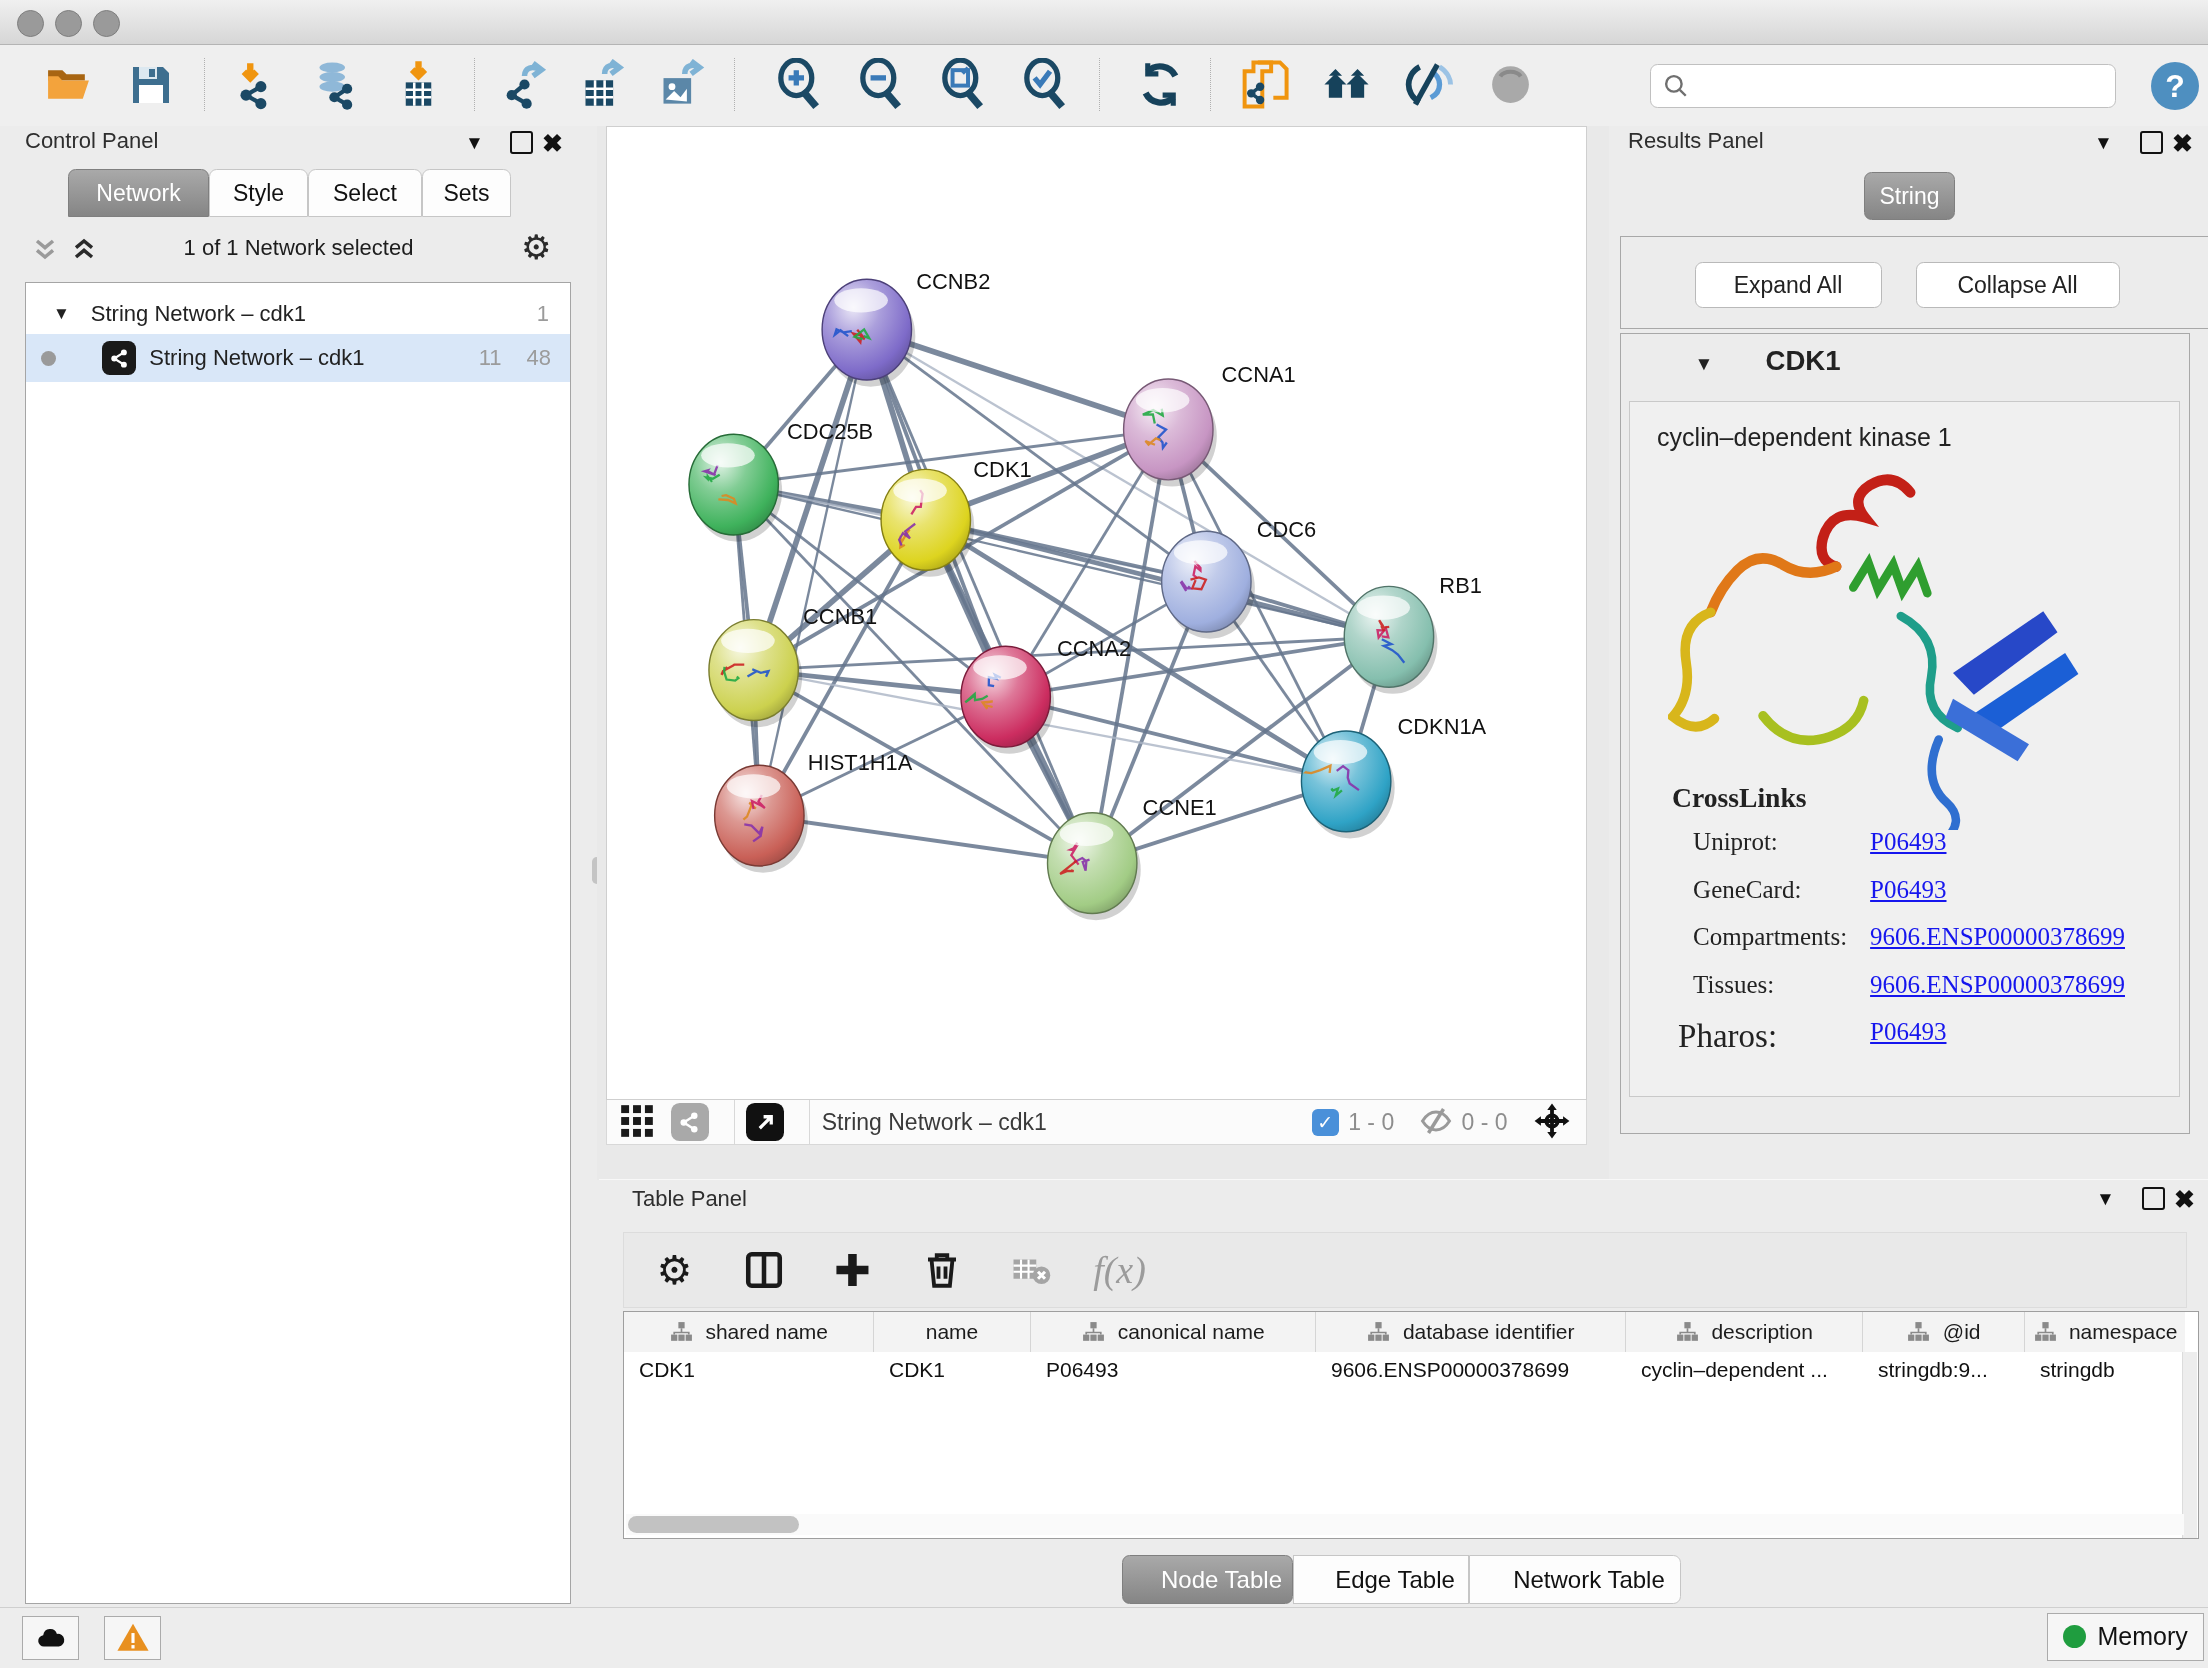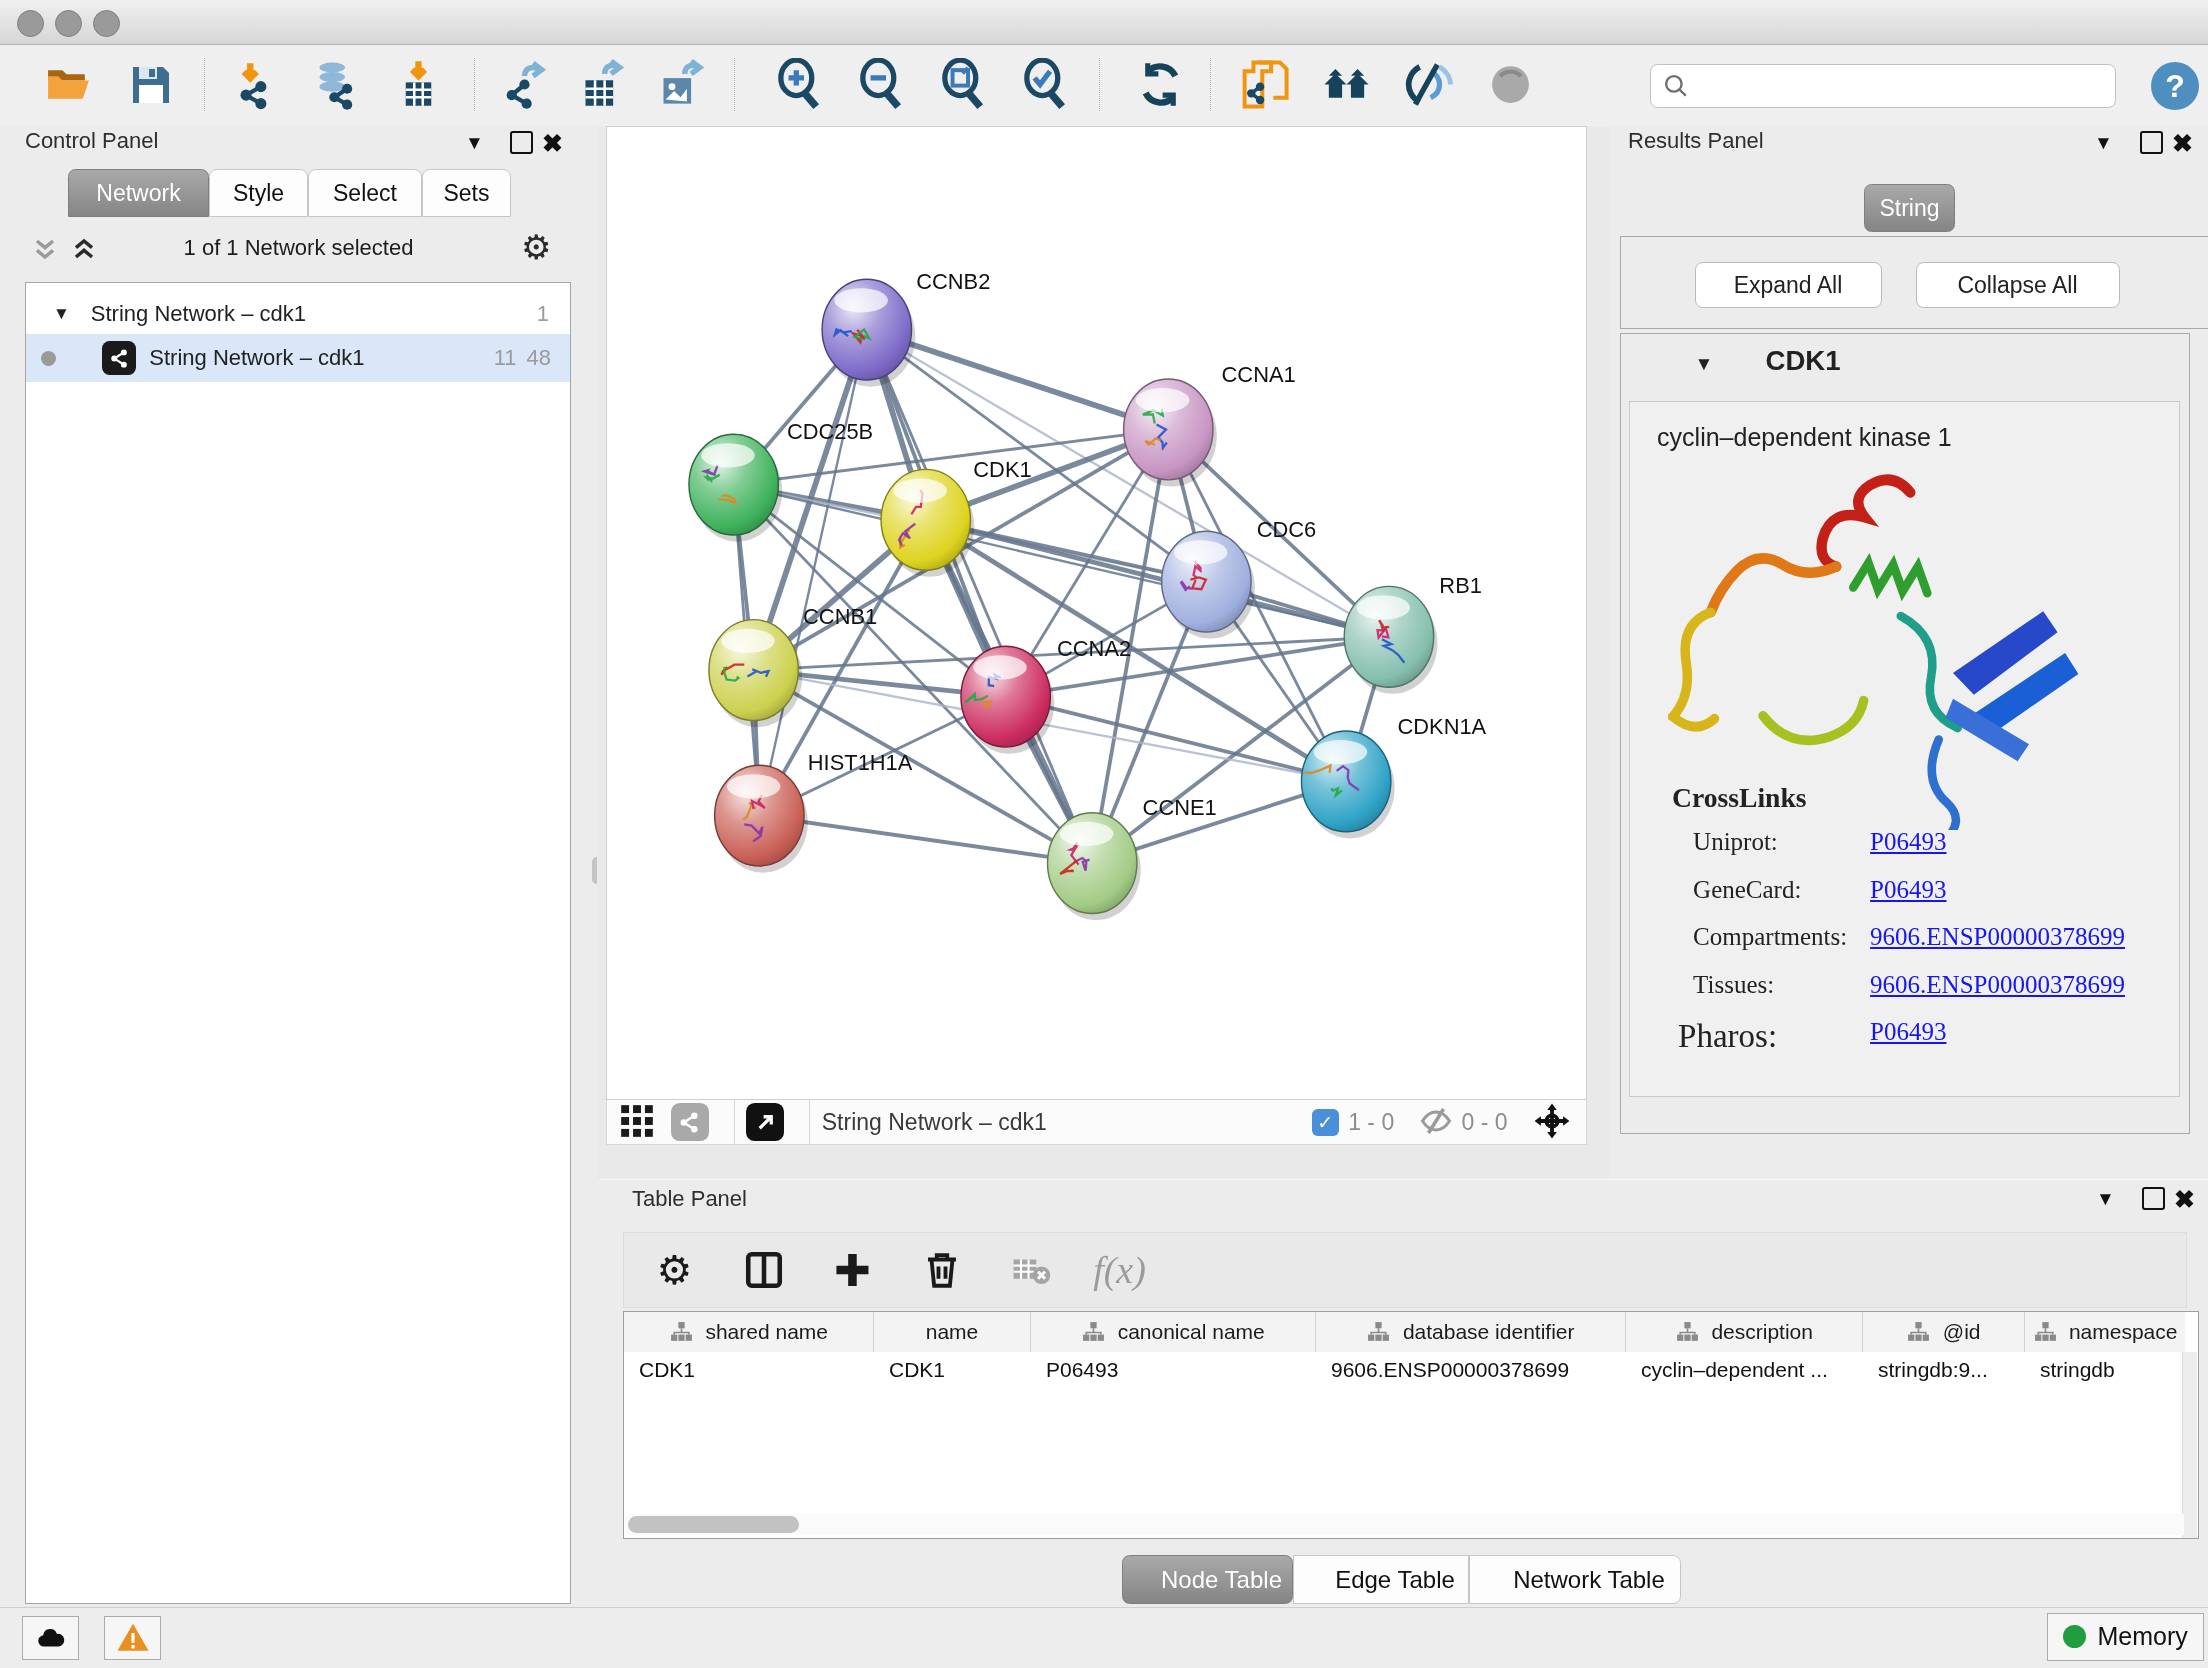--- a/index.html
+++ b/index.html
@@ -277,21 +277,21 @@
       <span class="share-badge" style="margin-left:46px">
         <svg width="21" height="21" viewBox="0 0 24 24" fill="#fff">
             <circle cx="17" cy="5" r="3.4"></circle>
             <circle cx="6" cy="12" r="3.4"></circle>
             <circle cx="17" cy="19" r="3.4"></circle>
             <path d="M6 12l11-7M6 12l11 7" stroke="#fff" stroke-width="2.6"></path>
           </svg>
       </span>
       <span style="margin-left:13.3px">String Network – cdk1</span>
       <span class="count" style="margin-left:auto">11</span>
-      <span class="count" style="margin-left:10px;margin-right:19px">48</span>
+      <span class="count" style="margin-left:25px;margin-right:19px">48</span>
     </div>
   </div>
 </div>
 
 <div class="abs handle-v" style="left:592px;top:857px"></div>
 <div class="abs handle-v" style="left:1594px;top:619px"></div>
 <div class="abs handle-h" style="left:1408px;top:1166px"></div>
 
 <div id="canvas-area" class="abs">
   <div id="net-canvas" class="abs">
@@ -566,21 +566,21 @@
     </span>
   </div>
 </div>
 
 <div id="results-panel" class="abs">
   <div class="abs panel-title" style="left:19px;top:1.9px">Results Panel</div>
   <div class="abs ph-ic" style="left:485px;top:5.7px">▼</div>
   <div class="abs ph-box" style="left:531px;top:4.8px"></div>
   <div class="abs ph-ic" style="left:563px;top:2.9px;font-weight:bold;font-size:25px">✖</div>
 
-  <div class="abs tab sel" style="left:255px;top:58px;width:91px;border-radius:7.6px">String</div>
+  <div class="abs tab sel" style="left:255px;top:46px;width:91px;border-radius:7.6px">String</div>
 
   <div id="rp-btnbox" class="abs">
     <div class="rp-btn abs" style="left:74px;width:185px">Expand All</div>
     <div class="rp-btn abs" style="left:295px;width:202px">Collapse All</div>
   </div>
 
   <div id="rp-section" class="abs">
     <span class="abs" style="left:74px;top:19px;font-size:19px">▼</span>
     <span class="abs" style="left:145px;top:11.4px;font-size:27.6px;font-weight:bold">CDK1</span>
 

